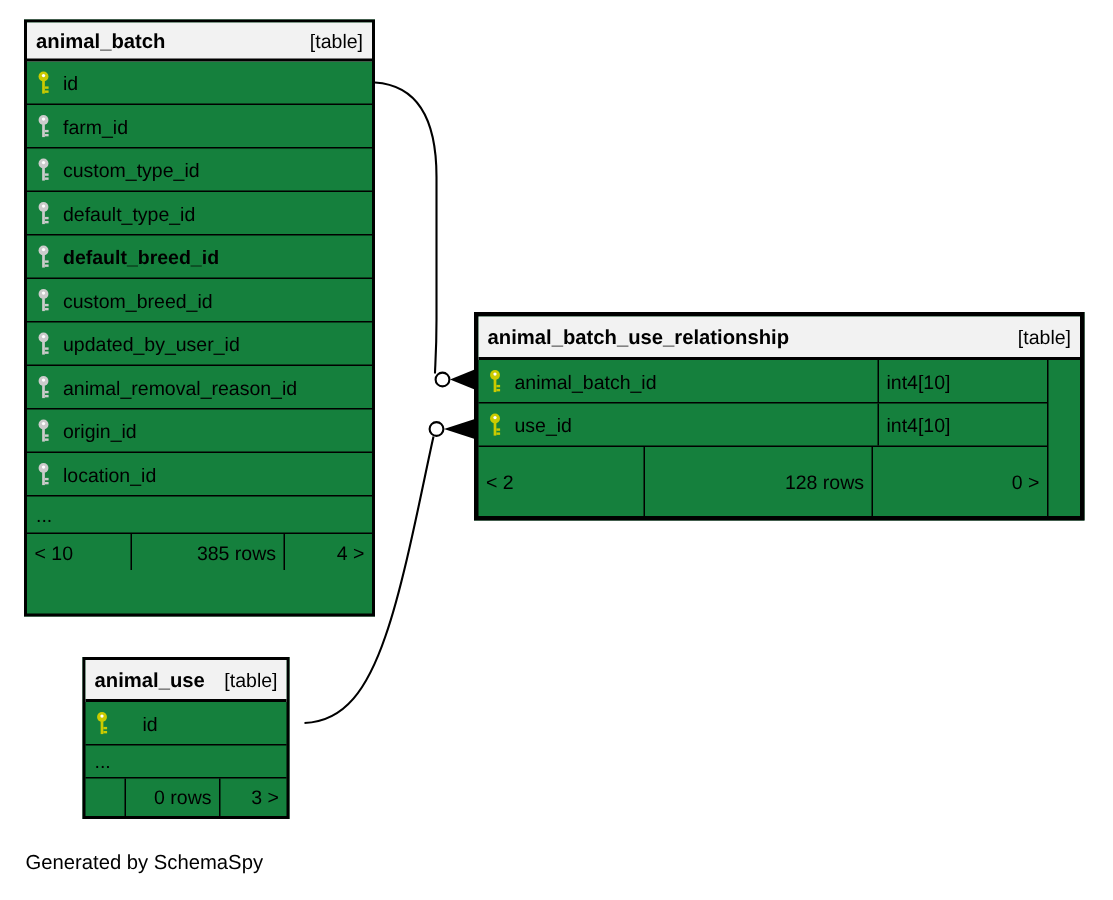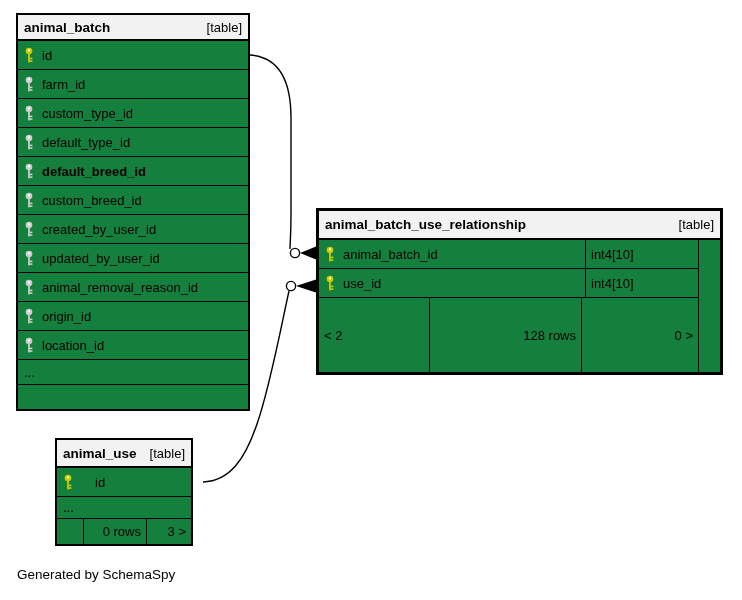--- a/index.html
+++ b/index.html
@@ -146,32 +146,20 @@
   <div class="row" style="height:29px;">
     <span class="keyspot fk">
       <svg viewBox="0 0 10 16" width="10" height="16">
           <circle cx="5" cy="4" r="3.3" fill="currentColor"></circle>
           <circle cx="5" cy="3.4" r="1.1" fill="#fff"></circle>
           <rect x="4.1" y="6.8" width="1.8" height="8.6" fill="currentColor"></rect>
           <rect x="5.9" y="10.6" width="2.5" height="1.6" fill="currentColor"></rect>
           <rect x="5.9" y="13.3" width="2.5" height="1.6" fill="currentColor"></rect>
         </svg>
     </span>
-    <span class="colname">created_by_user_id</span>
-  </div>
-  <div class="row" style="height:29px;">
-    <span class="keyspot fk">
-      <svg viewBox="0 0 10 16" width="10" height="16">
-          <circle cx="5" cy="4" r="3.3" fill="currentColor"></circle>
-          <circle cx="5" cy="3.4" r="1.1" fill="#fff"></circle>
-          <rect x="4.1" y="6.8" width="1.8" height="8.6" fill="currentColor"></rect>
-          <rect x="5.9" y="10.6" width="2.5" height="1.6" fill="currentColor"></rect>
-          <rect x="5.9" y="13.3" width="2.5" height="1.6" fill="currentColor"></rect>
-        </svg>
-    </span>
     <span class="colname">updated_by_user_id</span>
   </div>
   <div class="row" style="height:29px;">
     <span class="keyspot fk">
       <svg viewBox="0 0 10 16" width="10" height="16">
           <circle cx="5" cy="4" r="3.3" fill="currentColor"></circle>
           <circle cx="5" cy="3.4" r="1.1" fill="#fff"></circle>
           <rect x="4.1" y="6.8" width="1.8" height="8.6" fill="currentColor"></rect>
           <rect x="5.9" y="10.6" width="2.5" height="1.6" fill="currentColor"></rect>
           <rect x="5.9" y="13.3" width="2.5" height="1.6" fill="currentColor"></rect>
@@ -199,23 +187,28 @@
           <rect x="4.1" y="6.8" width="1.8" height="8.6" fill="currentColor"></rect>
           <rect x="5.9" y="10.6" width="2.5" height="1.6" fill="currentColor"></rect>
           <rect x="5.9" y="13.3" width="2.5" height="1.6" fill="currentColor"></rect>
         </svg>
     </span>
     <span class="colname">location_id</span>
   </div>
   <div class="ellipsis-row" style="height:25px;">
     <span>...</span>
   </div>
+  <div class="foot" style="height:24px;">
+    <div class="fcell left" style="width:70px;">&lt; 10</div>
+    <div class="fcell right" style="width:102px;">385 rows</div>
+    <div class="fcell right" style="flex:1;">4 &gt;</div>
+  </div>
 </div>
 
-<div class="tbl focus" style="left:316px;top:208px;width:407px;height:167px;">
+<div class="tbl focus" style="left:316px;top:208px;width:407px;height:139px;">
   <div class="hdr" style="height:29px;">
     <span class="t-name">animal_batch_use_relationship</span>
     <span class="t-tag">[table]</span>
   </div>
   <div class="body-wrap">
     <div class="main-col">
       <div class="row" style="height:29px;padding-right:0;">
         <span class="keyspot pk">
           <svg viewBox="0 0 10 16" width="10" height="16">
               <circle cx="5" cy="4" r="3.3" fill="currentColor"></circle>

